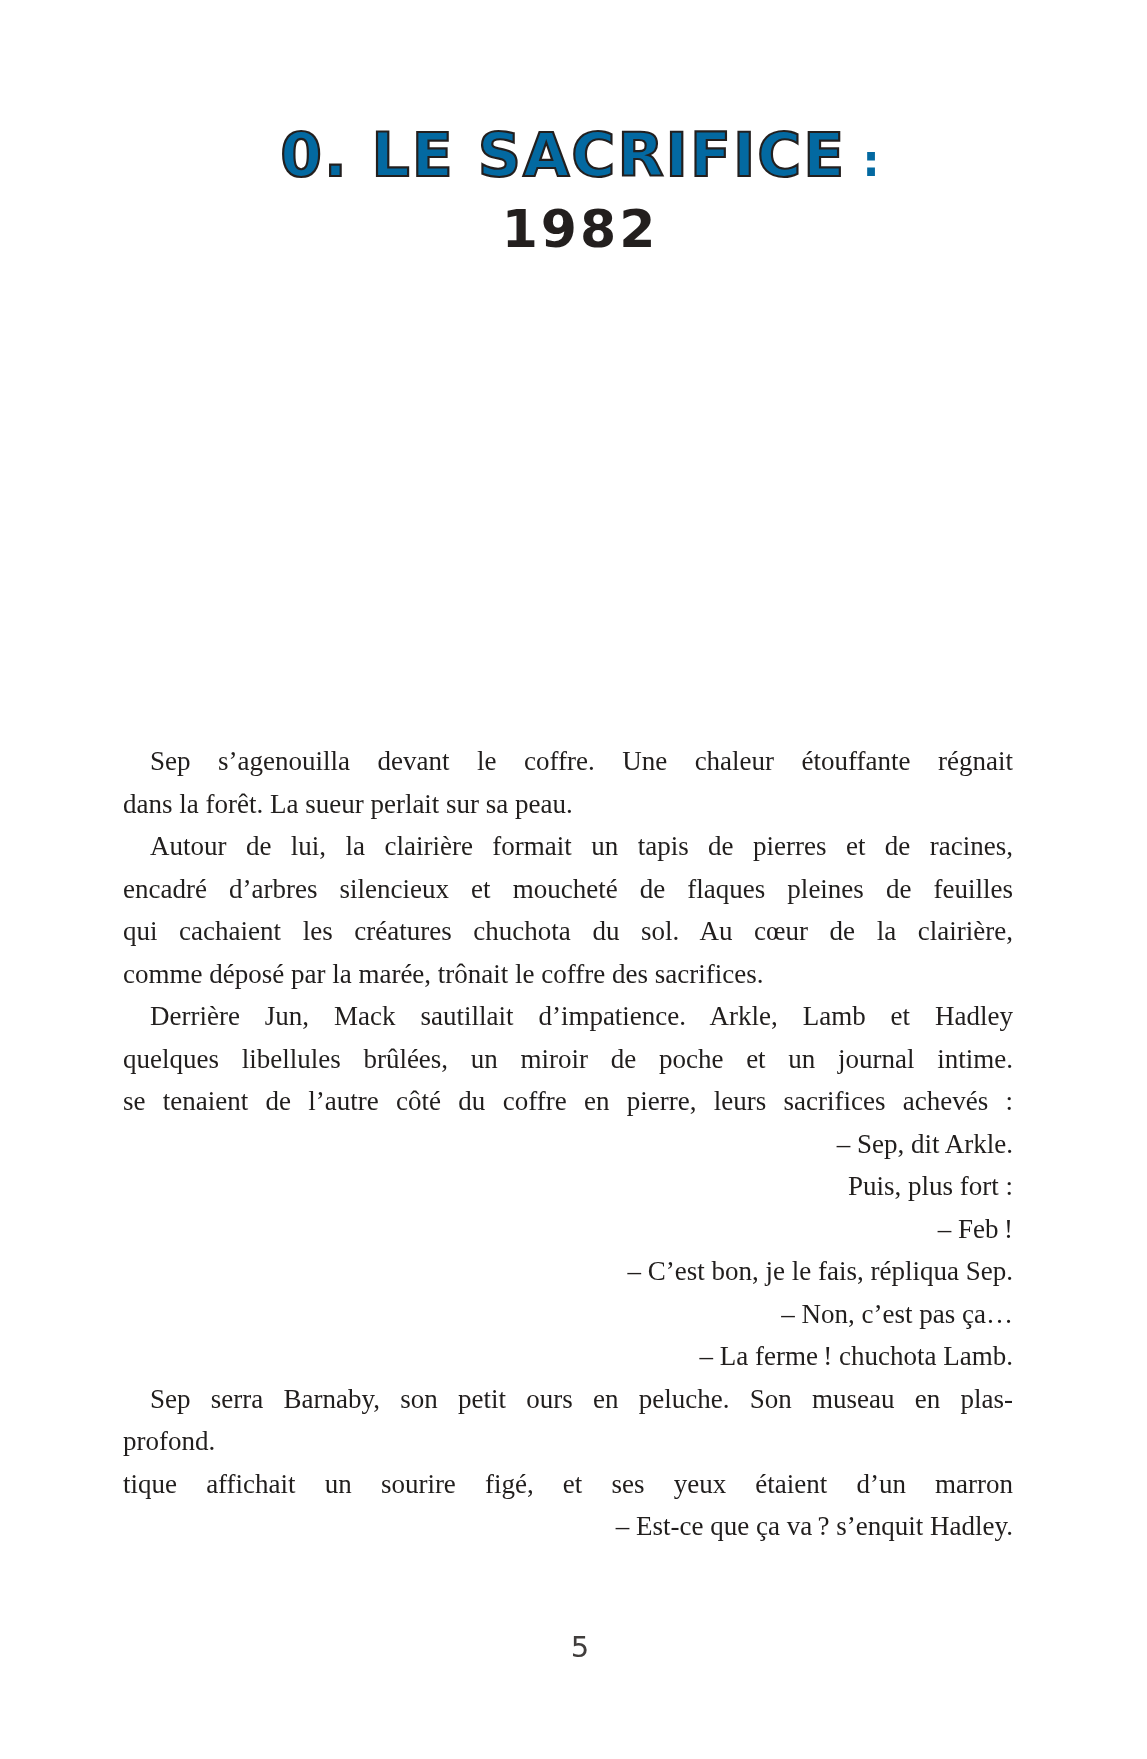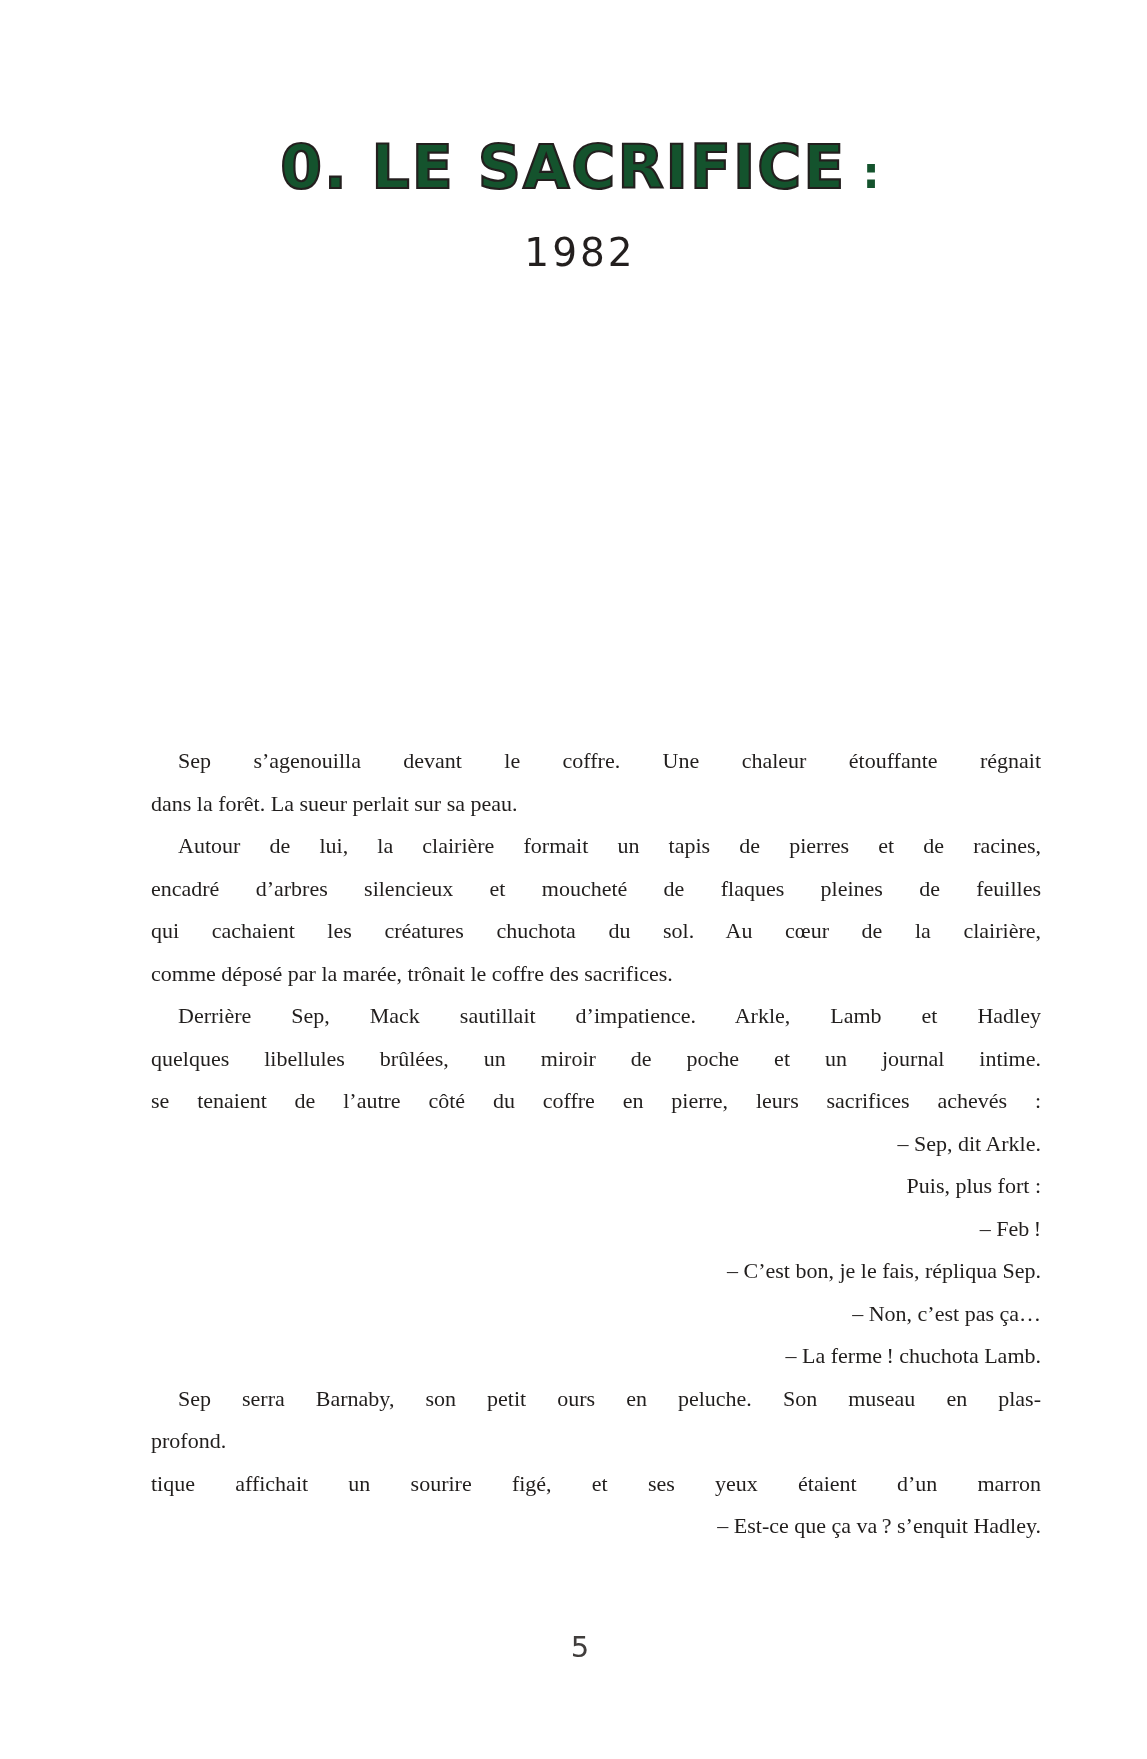--- a/index.html
+++ b/index.html
@@ -17,50 +17,50 @@
     position: absolute;
     top: 122px;
     left: 135px;
     width: 890px;
     text-align: center;
   }
   .chapter-title {
     font-family: "DejaVu Sans", sans-serif;
     font-weight: bold;
     font-size: 60px;
-    line-height: 90px;
+    line-height: 66px;
     letter-spacing: 2px;
-    color: #14532d;
+    color: #0369a1;
     -webkit-text-stroke: 2.2px #231f1e;
     white-space: nowrap;
   }
   .chapter-colon {
     font-family: "DejaVu Sans", sans-serif;
     font-weight: bold;
     -webkit-text-stroke: 0px transparent;
     font-size: 44px;
     margin-left: 16px;
     letter-spacing: 0;
   }
   .chapter-year {
     font-family: "DejaVu Sans", sans-serif;
-    font-weight: normal;
-    font-size: 39px;
+    font-weight: bold;
+    font-size: 52px;
     line-height: 62px;
     letter-spacing: 3px;
     margin-top: 4px;
     color: #231f1e;
     text-align: center;
   }
   .body-text {
     position: absolute;
-    left: 151px;
+    left: 123px;
     top: 740px;
     width: 890px;
-    font-size: 22px;
+    font-size: 27px;
     line-height: 42.5px;
     color: #211e1d;
   }
   .line { min-height: 42.5px; }
   .line.indent { text-indent: 27px; text-align: right; }
   .line.justify {
     text-align: justify;
     text-align-last: justify;
     -moz-text-align-last: justify;
   }
@@ -93,21 +93,21 @@
         <div class="line indent justify">Sep s’agenouilla devant le coffre. Une chaleur étouffante régnait</div>
         <div class="line">dans la forêt. La sueur perlait sur sa peau.</div>
       </div>
       <div>
         <div class="line indent justify">Autour de lui, la clairière formait un tapis de pierres et de racines,</div>
         <div class="line justify">encadré d’arbres silencieux et moucheté de flaques pleines de feuilles</div>
         <div class="line justify">qui cachaient les créatures chuchota du sol. Au cœur de la clairière,</div>
         <div class="line">comme déposé par la marée, trônait le coffre des sacrifices.</div>
       </div>
       <div>
-        <div class="line indent justify">Derrière Sep, Mack sautillait d’impatience. Arkle, Lamb et Hadley</div>
+        <div class="line indent justify">Derrière Jun, Mack sautillait d’impatience. Arkle, Lamb et Hadley</div>
         <div class="line justify">quelques libellules brûlées, un miroir de poche et un journal intime.</div>
         <div class="line justify">se tenaient de l’autre côté du coffre en pierre, leurs sacrifices achevés&nbsp;:</div>
       </div>
       <div>
         <div class="line indent">– Sep, dit Arkle.</div>
       </div>
       <div>
         <div class="line indent">Puis, plus fort&nbsp;:</div>
       </div>
       <div>

